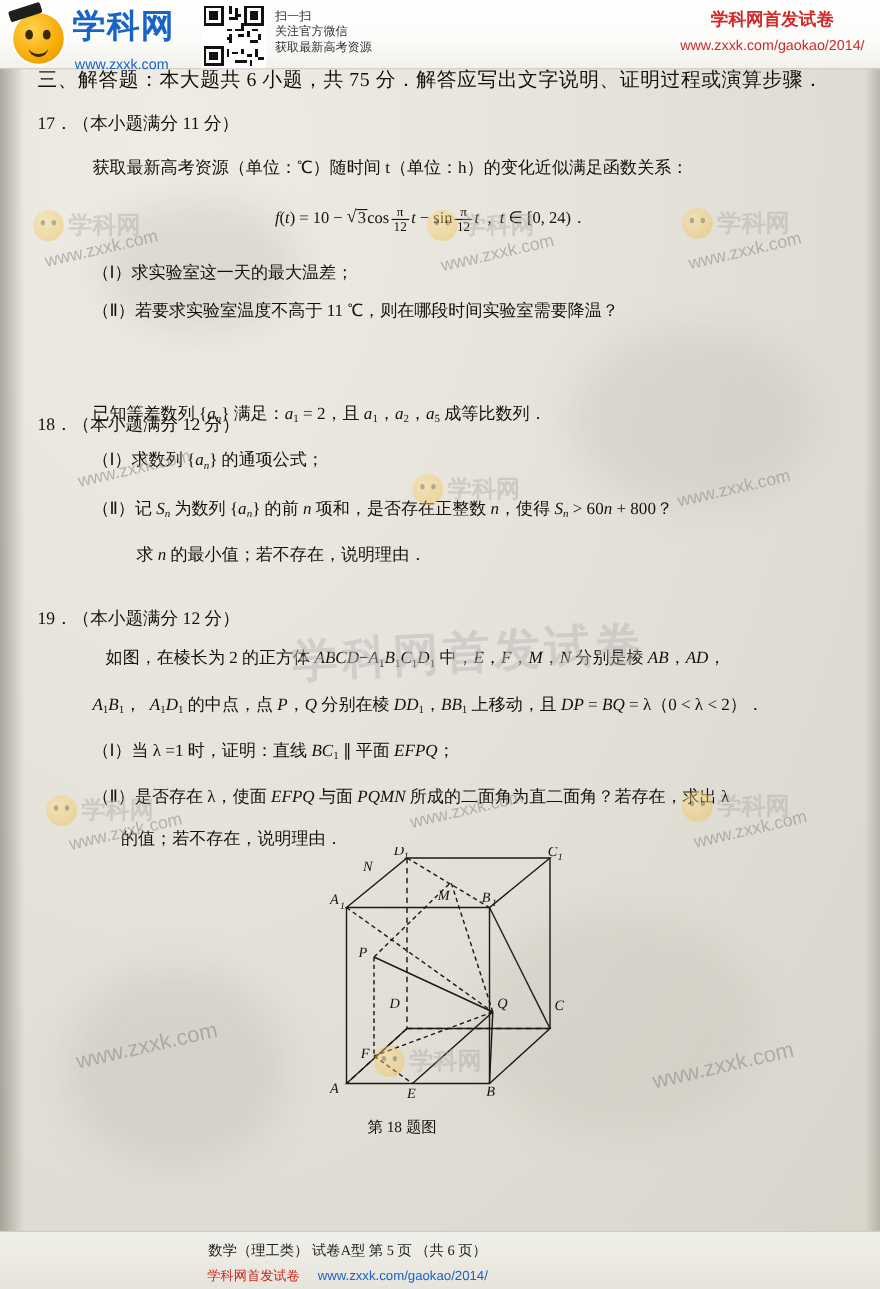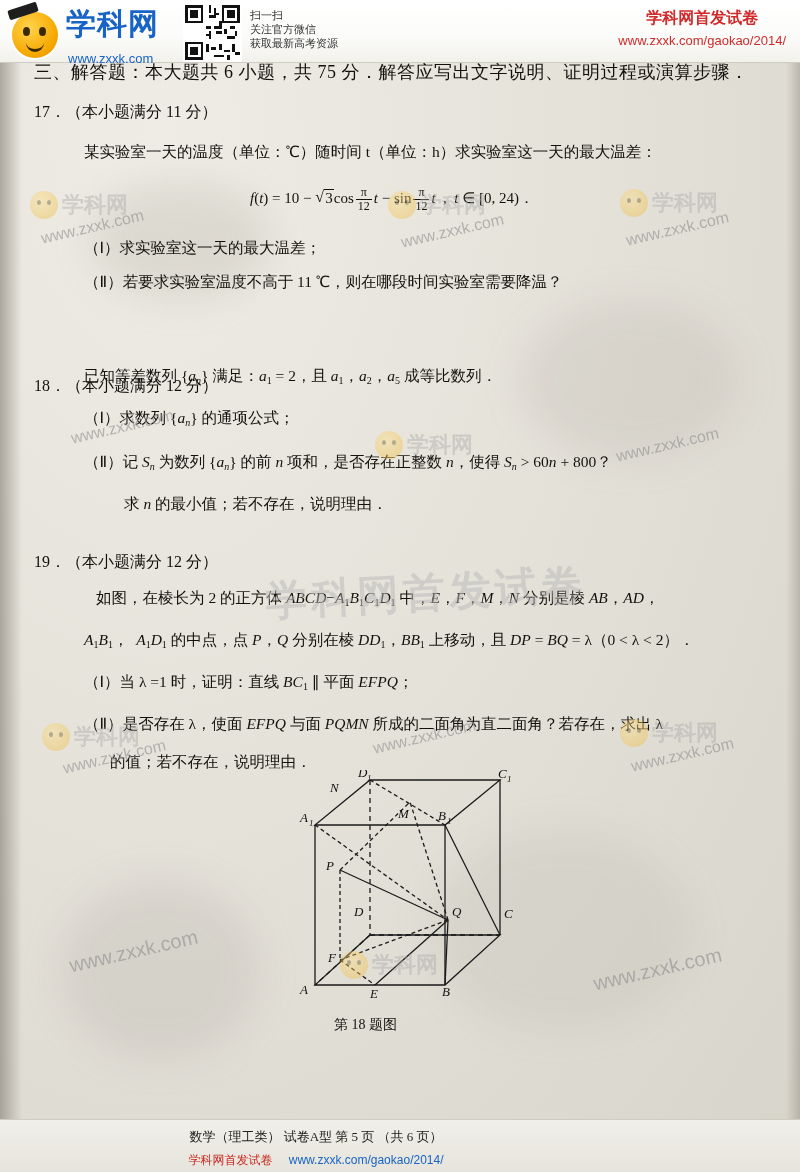--- a/index.html
+++ b/index.html
@@ -213,21 +213,21 @@
     <div class="t1">学科网首发试卷</div>
     <div class="t2">www.zxxk.com/gaokao/2014/</div>
   </div>
 </div>
 
 <div class="doc">
 
   <div class="line hdr" style="left:34px;top:60px;">三、解答题：本大题共 6 小题，共 75 分．解答应写出文字说明、证明过程或演算步骤．</div>
 
   <div class="line qnum" style="left:34px;top:102px;">17．（本小题满分 11 分）</div>
-  <div class="line body" style="left:84px;top:142px;">某实验室一天的温度（单位：℃）随时间 t（单位：h）求实验室这一天的最大温差：</div>
+  <div class="line body" style="left:84px;top:142px;">获取最新高考资源（单位：℃）随时间 t（单位：h）的变化近似满足函数关系：</div>
 
   <div class="line body" style="left:250px;top:186px;font-size:15px;">
     <span class="it">f</span>(<span class="it">t</span>) = 10 −
     <span class="sqrt"><span class="rad">3</span></span>cos<span class="frac"><span class="num">π</span><span class="den">12</span></span><span class="it">t</span> − sin<span class="frac"><span class="num">π</span><span class="den">12</span></span><span class="it">t</span>&nbsp;&nbsp;,&nbsp; <span class="it">t</span> ∈ [0, 24)．
   </div>
 
   <div class="line body" style="left:84px;top:238px;">（Ⅰ）求实验室这一天的最大温差；</div>
   <div class="line body" style="left:84px;top:272px;">（Ⅱ）若要求实验室温度不高于 11 ℃，则在哪段时间实验室需要降温？</div>
 
   <div class="line qnum" style="left:34px;top:332px;margin-top:44px;">18．（本小题满分 12 分）</div>

